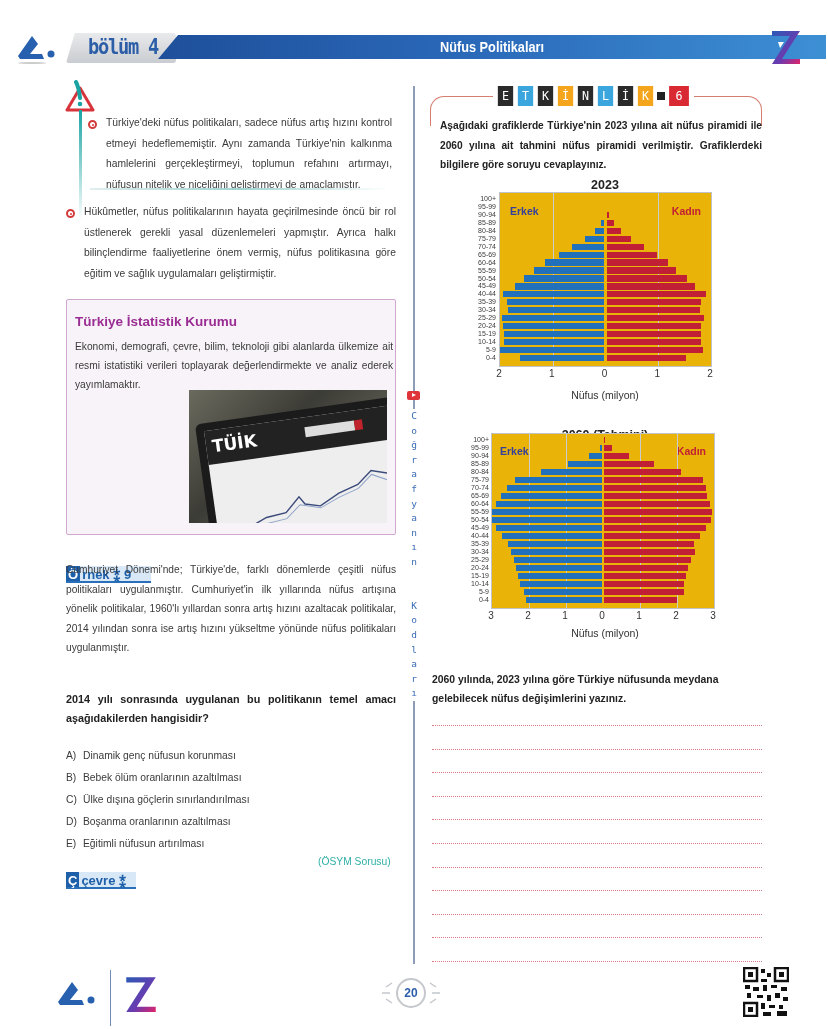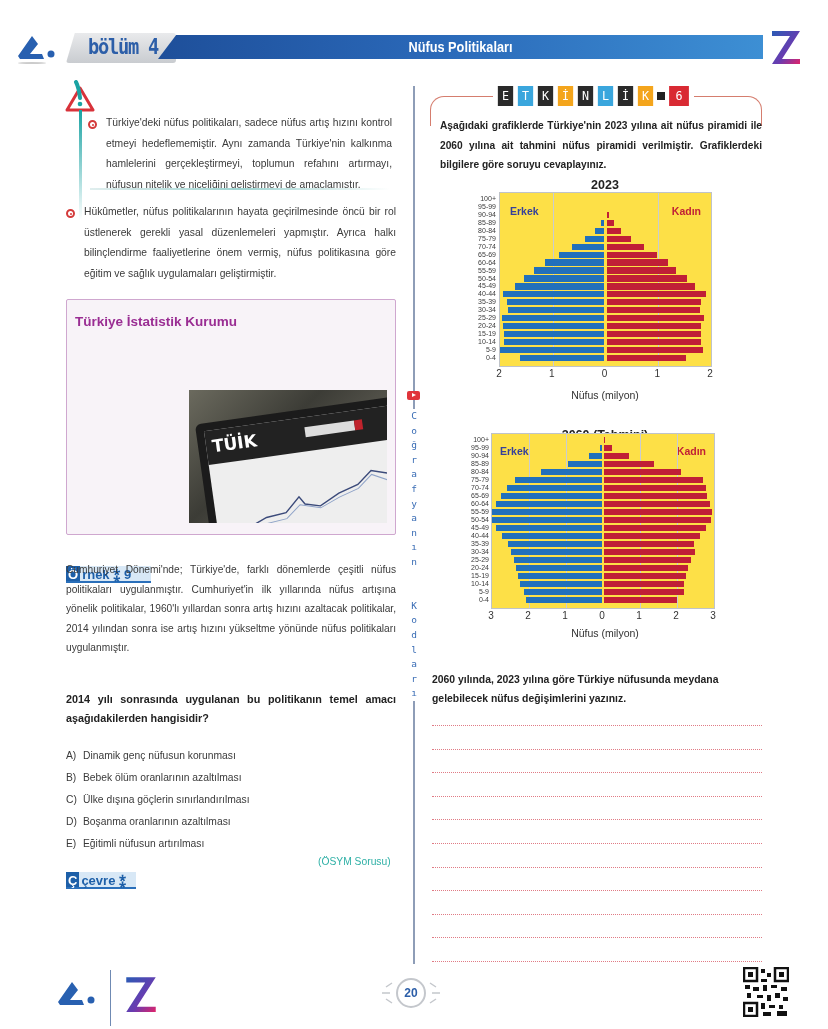--- a/index.html
+++ b/index.html
@@ -8,21 +8,21 @@
 
   
   .hdr { position: absolute; left: 0; top: 28px; width: 828px; height: 40px; }
   .hdr-logo { position: absolute; left: 14px; top: 4px; width: 44px; height: 32px; }
   .hdr-chapter { position: absolute; left: 66px; top: 5px; width: 110px; height: 30px;
     background: linear-gradient(180deg,#e9eaec 0%,#c9ccd0 100%);
     clip-path: polygon(8% 0,100% 0,100% 100%,0 100%);
     border-radius: 3px; }
   .hdr-chapter span { position: absolute; left: 22px; top: 1px; font-family: "DejaVu Sans Mono", monospace;
     font-size: 22px; letter-spacing: -1.5px; color: #2c5ea8; font-weight: bold; transform: scaleX(0.85); transform-origin: left; }
-  .hdr-bar { position: absolute; left: 158px; top: 7px; width: 605px; height: 24px;
+  .hdr-bar { position: absolute; left: 158px; top: 7px; width: 668px; height: 24px;
     background: linear-gradient(90deg,#1e4f9a 0%,#2a68b8 45%,#3d8fd4 100%);
     clip-path: polygon(3% 0,100% 0,100% 100%,0 100%); }
   .hdr-bar span { position: absolute; left: 0; right: 0; top: 3px; text-align: center; color: #fff;
     font-size: 15px; font-weight: bold; transform: scaleX(0.85); }
   .hdr-z { position: absolute; left: 768px; top: 0px; width: 36px; height: 38px; }
 
   
   .warn-icon { position: absolute; left: 65px; top: 80px; width: 30px; height: 36px; }
   .warn-line { position: absolute; left: 79px; top: 110px; width: 3px; height: 110px;
     background: linear-gradient(180deg,#1aa3a3,#ffffff); }
@@ -70,21 +70,21 @@
 
   
   .etk-frame { position: absolute; left: 430px; top: 96px; width: 332px; height: 30px;
     border-top: 1.5px solid #d57d6e; border-left: 1.5px solid #d57d6e; border-right: 1.5px solid #d57d6e; border-radius: 14px 14px 0 0; }
   .etk-tiles { position: absolute; left: 493px; top: 86px; display: flex; gap: 3px; background: #fff; padding: 0 4px; }
   .tile { width: 17px; height: 20px; color: #fff; font-size: 13px; font-family: "DejaVu Sans Mono", monospace; text-align: center; line-height: 20px; transform: scaleX(0.9); }
   .etk-dash { width: 8px; height: 8px; background: #222; align-self: center; }
   .etk-intro { position: absolute; left: 440px; top: 116px; width: 322px; font-size: 10.2px; line-height: 19.5px; font-weight: bold; color: #222; text-align: justify; }
 
   .chart-title { position: absolute; font-size: 12.5px; font-weight: bold; color: #222; text-align: center; }
-  .pyr { position: absolute; border: 1px solid #bfc3c9; background: #fde047; text-align: right; }
+  .pyr { position: absolute; border: 1px solid #bfc3c9; background: #eab308; text-align: right; }
   .pyr .gl { position: absolute; top: 0; bottom: 0; width: 1px; background: #c9ccd1; }
   .pyr .bar-m { position: absolute; height: 6.2px; background: #2170bb; }
   .pyr .bar-f { position: absolute; height: 6.2px; background: #c01f36; }
   .pyr .lbl-m { position: absolute; font-size: 10.5px; font-weight: bold; color: #35409a; }
   .pyr .lbl-f { position: absolute; font-size: 10.5px; font-weight: bold; color: #c01f36; }
   .ages { position: absolute; font-size: 7px; color: #3a3a3a; text-align: right; line-height: 8.13px; width: 28px; }
   .xtick { position: absolute; font-size: 10px; color: #333; width: 14px; text-align: center; }
   .xlab { position: absolute; font-size: 10.5px; color: #333; text-align: center; }
 
   .ans-q { position: absolute; left: 432px; top: 670px; width: 330px; font-size: 10.4px; line-height: 19px; font-weight: bold; color: #222; }
@@ -137,20 +137,21 @@
 
 <span class="bullet" style="left:88px; top:120px;"></span>
 <div class="para" style="left:106px; top:113px; width:286px;">Türkiye'deki nüfus politikaları, sadece nüfus artış hızını kontrol etmeyi hedeflememiştir. Aynı zamanda Türkiye'nin kalkınma hamlelerini gerçekleştirmeyi, toplumun refahını artırmayı, nüfusun nitelik ve niceliğini geliştirmeyi de amaçlamıştır.</div>
 <div class="warn-divider"></div>
 
 <span class="bullet" style="left:66px; top:209px;"></span>
 <div class="para" style="left:84px; top:202px; width:312px;">Hükûmetler, nüfus politikalarının hayata geçirilmesinde öncü bir rol üstlenerek gerekli yasal düzenlemeleri yapmıştır. Ayrıca halkı bilinçlendirme faaliyetlerine önem vermiş, nüfus politikasına göre eğitim ve sağlık uygulamaları geliştirmiştir.</div>
 
 <div class="tuik-box">
   <div class="tuik-title">Türkiye İstatistik Kurumu</div>
+  <div class="tuik-text">Ekonomi, demografi, çevre, bilim, teknoloji gibi alanlarda ülkemize ait resmi istatistiki verileri toplayarak değerlendirmekte ve analiz ederek yayımlamaktır.</div>
   <div class="tuik-photo">
     <div class="tablet">
       <div class="tablet-screen">
         <div class="tablet-head">
           <span class="tablet-logo">TÜİK</span>
           <span class="tablet-search"></span>
         </div>
         <svg class="tablet-line" viewBox="0 0 150 50">
           <polyline points="0,46 20,38 40,36 55,22 60,30 75,34 95,24 115,18 130,6 150,12" fill="none" stroke="#3b4a7a" stroke-width="1.4"></polyline>
           <polyline points="0,48 20,44 40,42 55,30 75,36 95,28 115,22 130,10 150,20" fill="none" stroke="#8fa3c8" stroke-width="1"></polyline>

